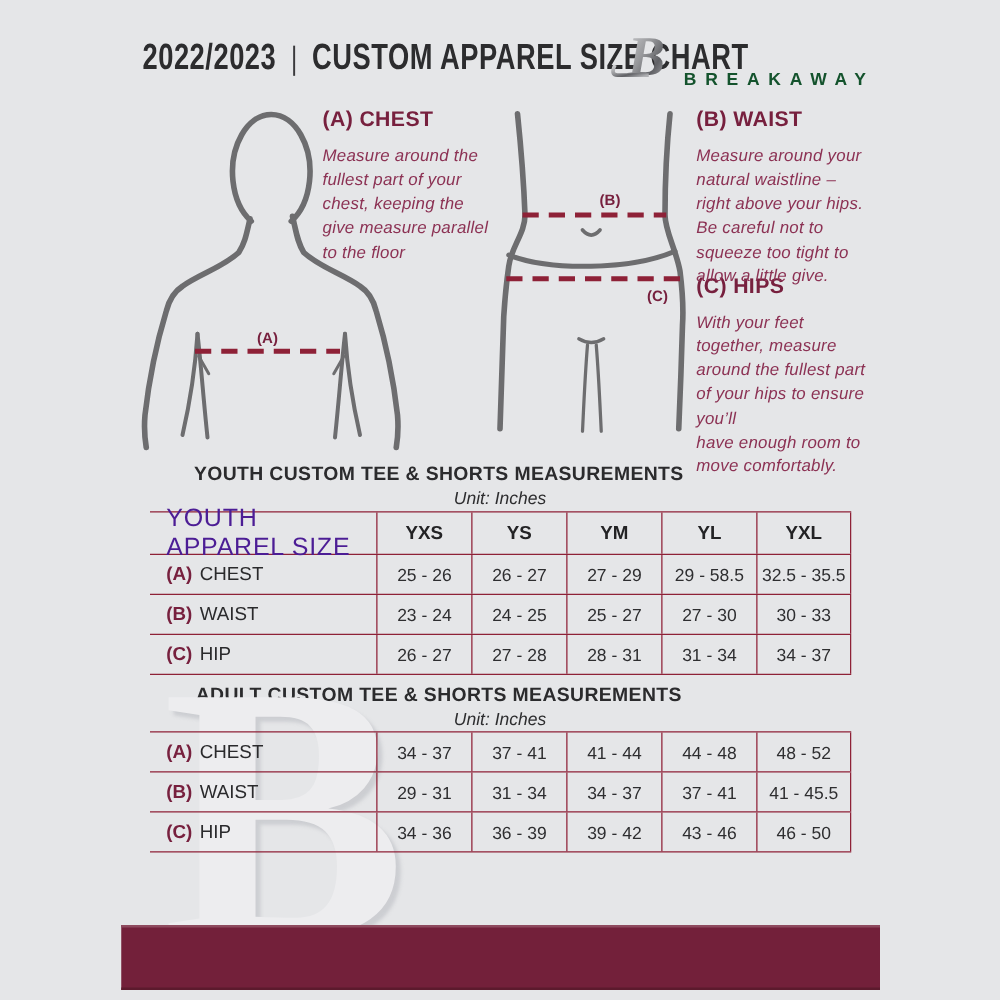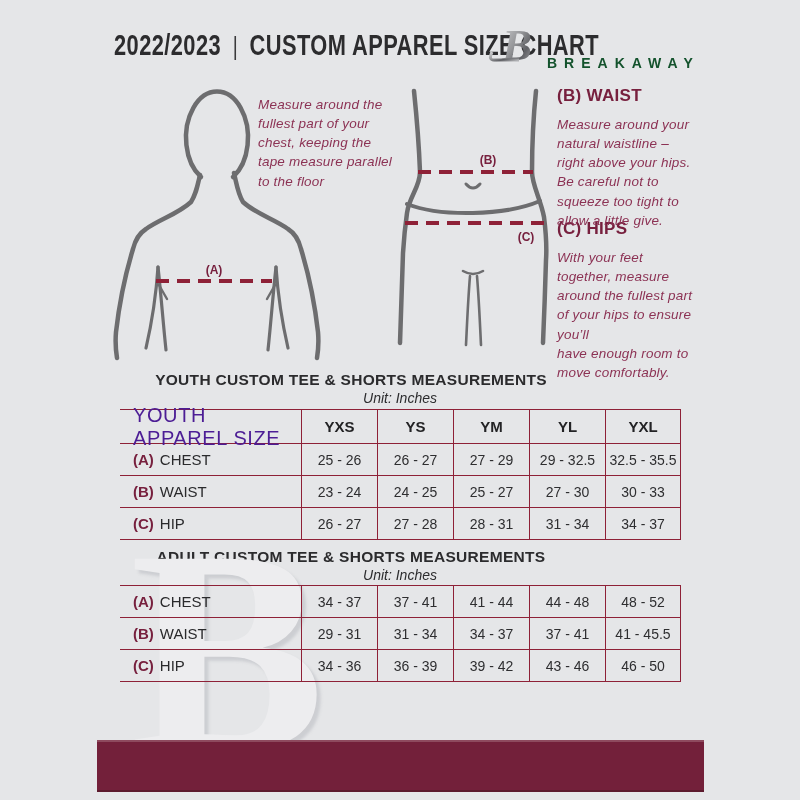--- a/index.html
+++ b/index.html
@@ -136,24 +136,25 @@
     <path d="M78 186 Q 88 192 98 186" stroke-width="2.6"></path>
     <path d="M85 191 C 83 215 82 240 81 260" stroke-width="2.6"></path>
     <path d="M92 191 C 94 215 95 240 96 260" stroke-width="2.6"></path>
     <line class="dash" x1="33" y1="87" x2="148" y2="87"></line>
     <line class="dash" x1="20" y1="138" x2="161" y2="138"></line>
     <text x="103" y="79">(B)</text>
     <text x="141" y="156">(C)</text>
   </svg>
 
   <div class="inst inst-a">
+    <h3>(A) CHEST</h3>
     <p>Measure around the
 fullest part of your
 chest, keeping the
-tape measure parallel
+give measure parallel
 to the floor</p>
   </div>
   <div class="inst inst-c">
     <h3>(C) HIPS</h3>
     <p>With your feet
 together, measure
 around the fullest part
 of your hips to ensure
 you’ll
 have enough room to
@@ -182,21 +183,21 @@
       <div class="cell size">YXL</div>
     </div>
     <div class="tr">
       <div class="cell rowlabel">
         <span class="key">(A)</span>
           <span>CHEST</span>
       </div>
       <div class="cell">25 - 26</div>
       <div class="cell">26 - 27</div>
       <div class="cell">27 - 29</div>
-      <div class="cell">29 - 32.5</div>
+      <div class="cell">29 - 58.5</div>
       <div class="cell">32.5 - 35.5</div>
     </div>
     <div class="tr">
       <div class="cell rowlabel">
         <span class="key">(B)</span>
           <span>WAIST</span>
       </div>
       <div class="cell">23 - 24</div>
       <div class="cell">24 - 25</div>
       <div class="cell">25 - 27</div>

